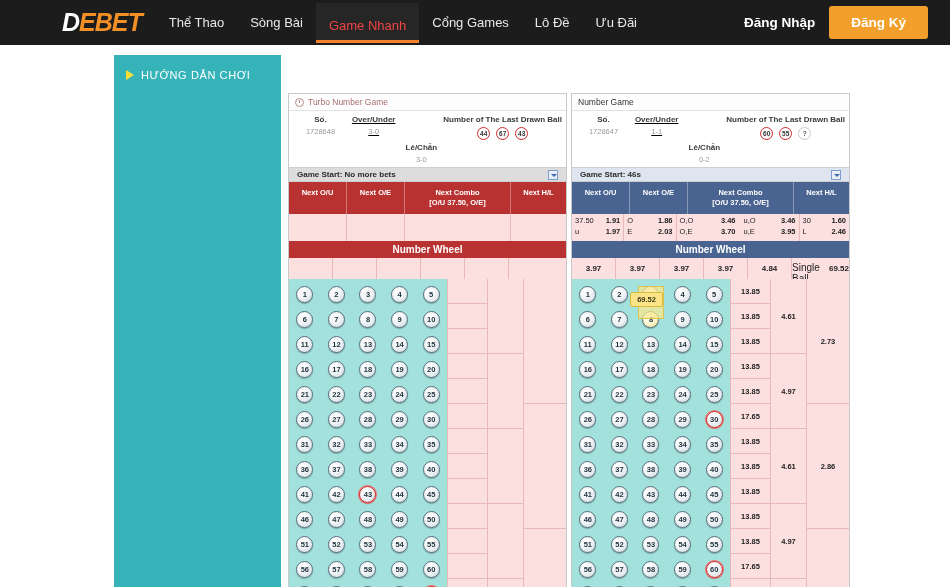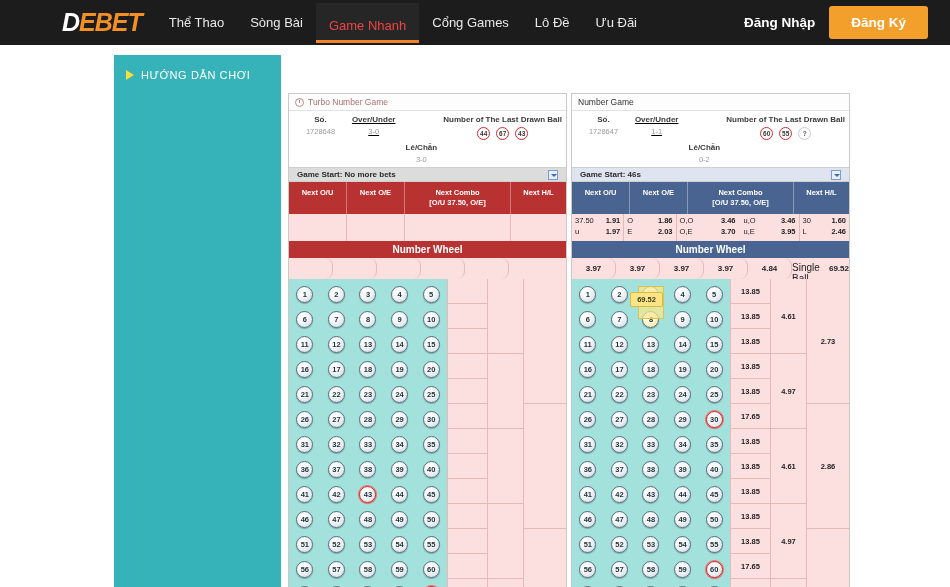--- a/index.html
+++ b/index.html
@@ -238,21 +238,21 @@
   .wheelbar {
     background: #b93232; color: #ffffff;
     font-size: 10px; font-weight: bold;
     text-align: center; padding: 3px 0;
   }
   .wheelbar.blue { background: #4a6491; }
   .wheelvals { display: flex; background: #fcdfdf; height: 21px; }
   .wheelvals > div {
     border-right: 1px solid #e7b9b9;
     display: flex; align-items: center; justify-content: center;
-    font-size: 8px; font-weight: bold; color: #222; border-radius: 8px;
+    font-size: 8px; font-weight: bold; color: #222;
   }
   .wheelvals > div:last-child { border-right: none; }
   .wv { width: 44px; }
   .wv-single { flex: 1; gap: 8px; }
   .wv-single .lbl { font-weight: normal; font-size: 10px; margin-top: 8px; }
 
   
   .wheelgrid { display: flex; }
   .balls-area {
     width: 158px;

